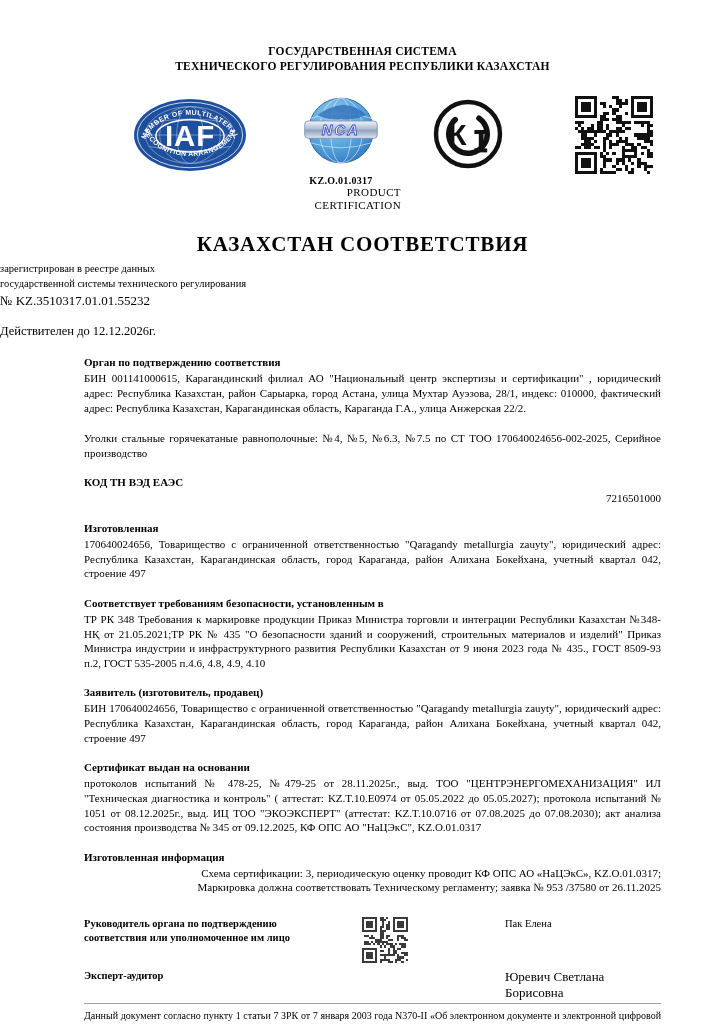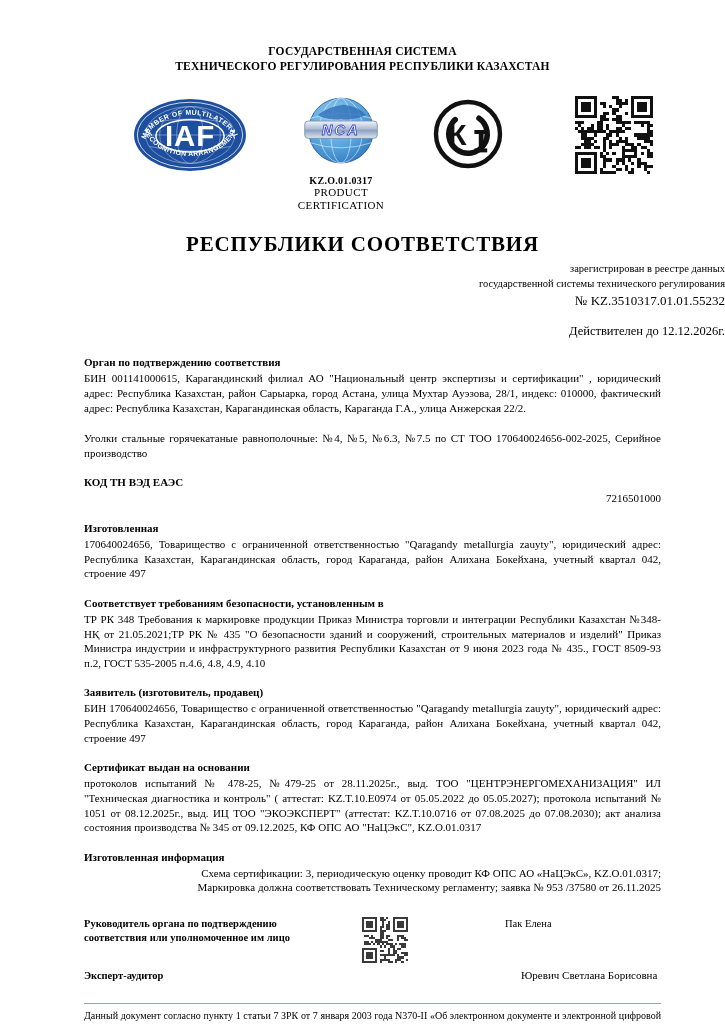--- a/index.html
+++ b/index.html
@@ -10,40 +10,40 @@
   .hdr { text-align:center; font-weight:bold; font-size:11.5px; line-height:1.32; letter-spacing:.2px; }
 
   .logo-row { position:relative; width:725px; height:118px; margin-top:22px; }
   .iaf-wrap { position:absolute; left:133px; top:2px; }
   .nca-col  { position:absolute; left:281px; top:0; width:120px; text-align:center; }
   .nca-col svg { display:block; margin:0 auto; }
   .kzmark-wrap { position:absolute; left:432px; top:2px; }
   .qr-wrap  { position:absolute; left:575px; top:0; width:78px; height:78px; }
 
   .nca-code { font-weight:bold; font-size:10px; margin-top:3px; letter-spacing:.3px; }
-  .nca-sub  { font-size:11px; line-height:1.18; letter-spacing:.4px; }
+  .nca-sub  { font-size:11px; line-height:1.18; letter-spacing:.4px;text-align:right; }
 
   .title { text-align:center; font-weight:bold; font-size:21px; letter-spacing:.8px; margin-top:18px; }
-  .reg { text-align:right; font-size:10.5px; line-height:1.42; margin-top:5px;padding-left:12px; }
+  .reg { text-align:left; font-size:10.5px; line-height:1.42; margin-top:5px; }
   .reg .r-date { font-size:11px; }
   .reg .r-num  { font-size:13px; }
   .reg .r-valid { font-size:12.5px; margin-top:12px; }
 
   .content { width:577px; margin:16px auto 0 84px; }
   .sec { margin-bottom:16px; }
   .sec-title { font-weight:bold; font-size:11px; margin-bottom:3px; }
   .sec-body { font-size:11px; line-height:1.33; text-align:justify; white-space:pre-line; }
   .sec-body.plain { text-align:right; }
 
   .sig-block { position:relative; margin-top:22px; height:72px; }
   .sig-role { font-weight:bold; font-size:10.5px; line-height:1.3; width:238px; }
   .sig-qr { position:absolute; left:278px; top:0; width:46px; height:46px; }
   .sig-name-head { position:absolute; left:421px; top:1px; font-size:10.5px; }
   .sig-row2 { position:absolute; left:0; top:52px; width:577px; }
-  .sig-name-aud { position:absolute; left:421px; top:52px; font-size:11px;margin-left:16px; }
+  .sig-name-aud { position:absolute; left:421px; top:52px; font-size:13px; }
 
   .footer-note { margin-top:14px; border-top:1px solid #98a4b0; padding-top:5px;
     font-size:10px; line-height:1.35; text-align:justify; }
   svg text { font-family:"Liberation Sans","DejaVu Sans",sans-serif; }
 </style>
 </head>
 <body>
 
 <div class="page">
 
@@ -341,21 +341,21 @@
           <rect x="18" y="0" width="7" height="7" fill="#111111"></rect>
           <rect x="19" y="1" width="5" height="5" fill="#fff"></rect>
           <rect x="20" y="2" width="3" height="3" fill="#111111"></rect>
           <rect x="0" y="18" width="7" height="7" fill="#111111"></rect>
           <rect x="1" y="19" width="5" height="5" fill="#fff"></rect>
           <rect x="2" y="20" width="3" height="3" fill="#111111"></rect>
         </svg>
     </div>
   </div>
 
-  <div class="title">РЕСПУБЛИКИ СООТВЕТСТВИЯ</div>
+  <div class="title">КАЗАХСТАН СООТВЕТСТВИЯ</div>
 
   <div class="reg">
     <div>зарегистрирован в реестре данных</div>
     <div>государственной системы технического регулирования</div>
     <div class="r-num">№ KZ.3510317.01.01.55232</div>
     <div class="r-valid">Действителен до 12.12.2026г.</div>
   </div>
 
   <div class="content">
 

